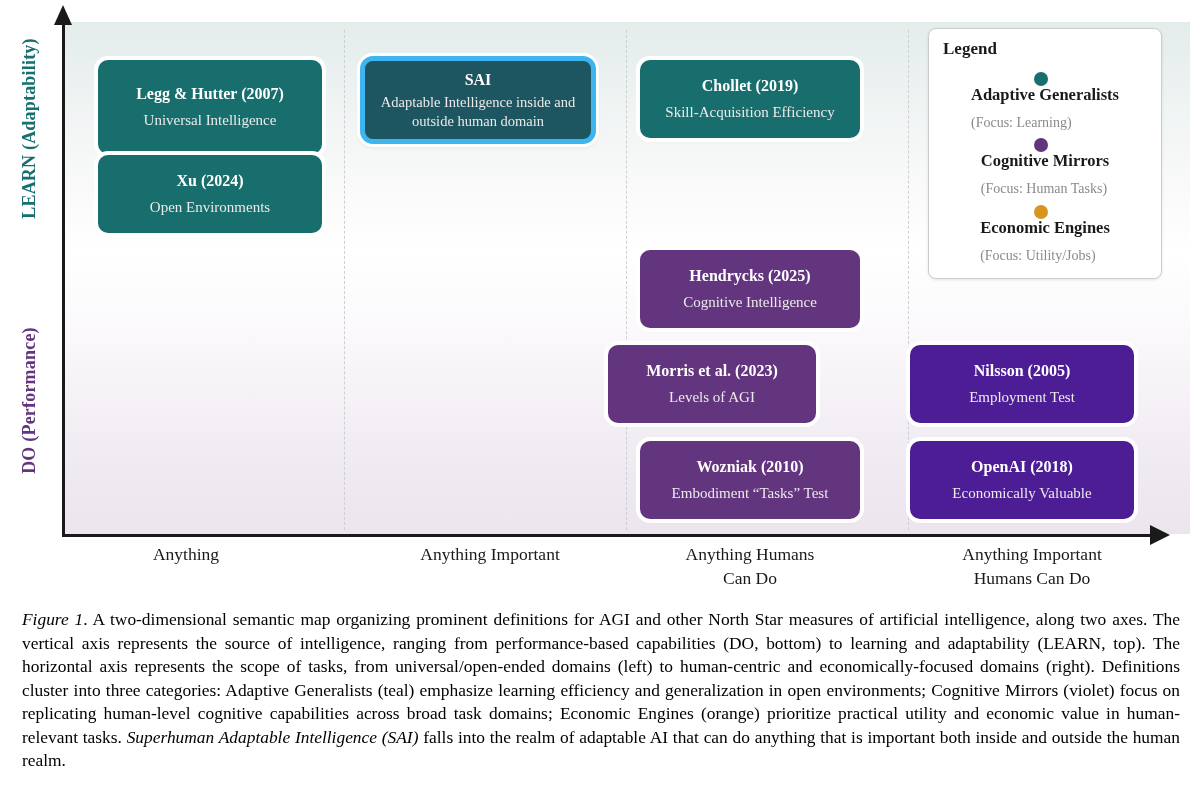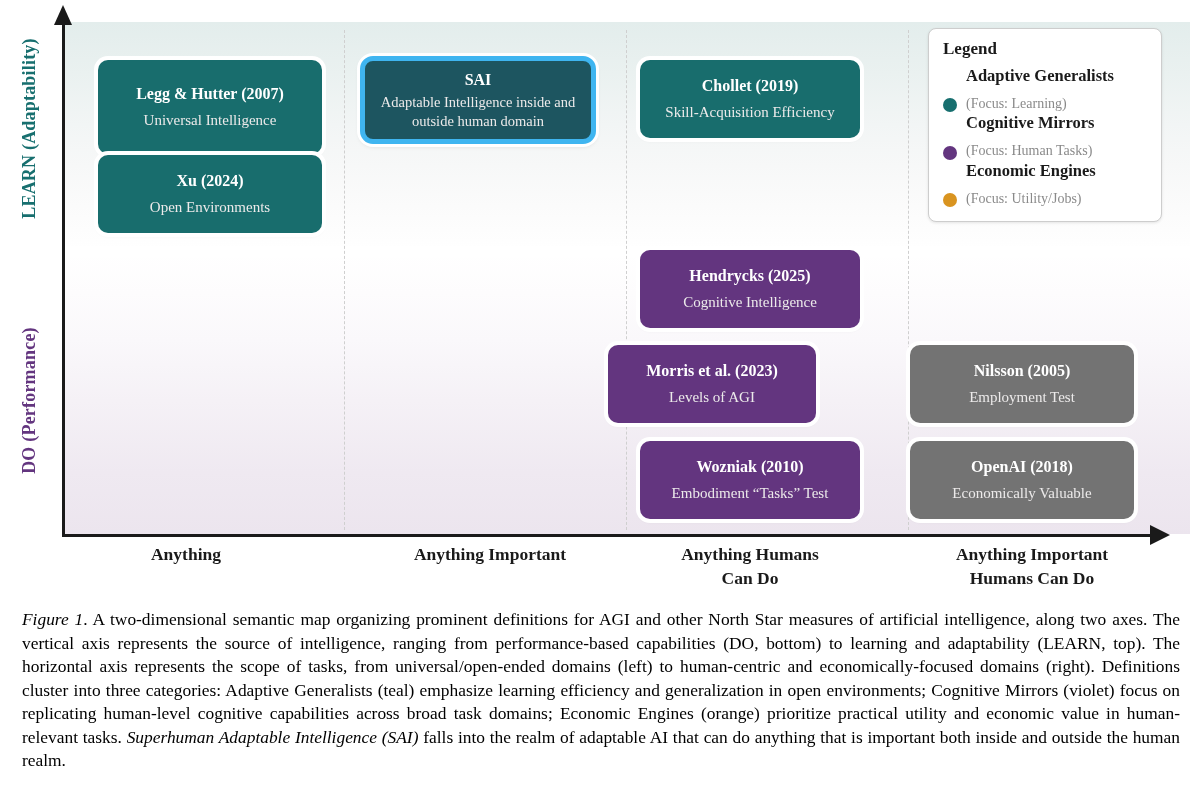--- a/index.html
+++ b/index.html
@@ -122,21 +122,21 @@
     margin-left: -86px;
     color: #63357f;
   }
 
   
   .x-tick {
     position: absolute;
     top: 543px;
     width: 250px;
     text-align: center;
-    font-weight: bold;
+    font-weight: normal;
     font-size: 17.5px;
     color: #1a1a1a;
     line-height: 1.35;
   }
 
   
   .box {
     position: absolute;
     border-radius: 10px;
     box-sizing: border-box;
@@ -155,21 +155,21 @@
     line-height: 1.25;
     margin-bottom: 7px;
   }
   .box .box-sub {
     font-size: 15px;
     color: #eceaea;
     line-height: 1.25;
   }
   .box.teal   { background: #186d6d; }
   .box.violet { background: #63357f; }
-  .box.orange { background: #737373; }
+  .box.orange { background: #4c1d95; }
 
   .box.sai {
     background: #1d5560;
     border: 5px solid #3fb5f0;
     border-radius: 13px;
     box-shadow: 0 0 0 3px #ffffff, 0 2px 5px rgba(0,0,0,0.15);
   }
   .box.sai .box-title { margin-bottom: 3px; }
   .box.sai .box-sub { font-size: 14.5px; }
 
@@ -187,22 +187,23 @@
     box-shadow: 0 1px 3px rgba(0,0,0,0.10);
   }
   #legend-title {
     font-weight: bold;
     font-size: 17px;
     color: #1a1a1a;
     margin-bottom: 8px;
   }
   .legend-row {
     display: flex;
-    align-items: flex-end;
+    align-items: center;
     margin-bottom: 2px;
+    flex-direction: column;
   }
   .legend-dot {
     width: 14px; height: 14px;
     border-radius: 50%;
     flex: 0 0 auto;
     margin-top: 5px;
     margin-right: 9px;
   }
   .legend-texts { flex: 1 1 auto; }
   .legend-label {

